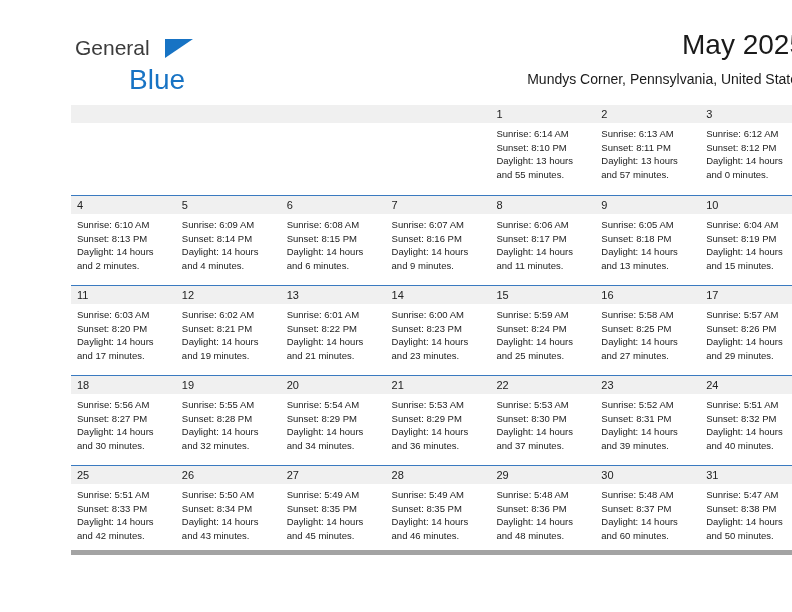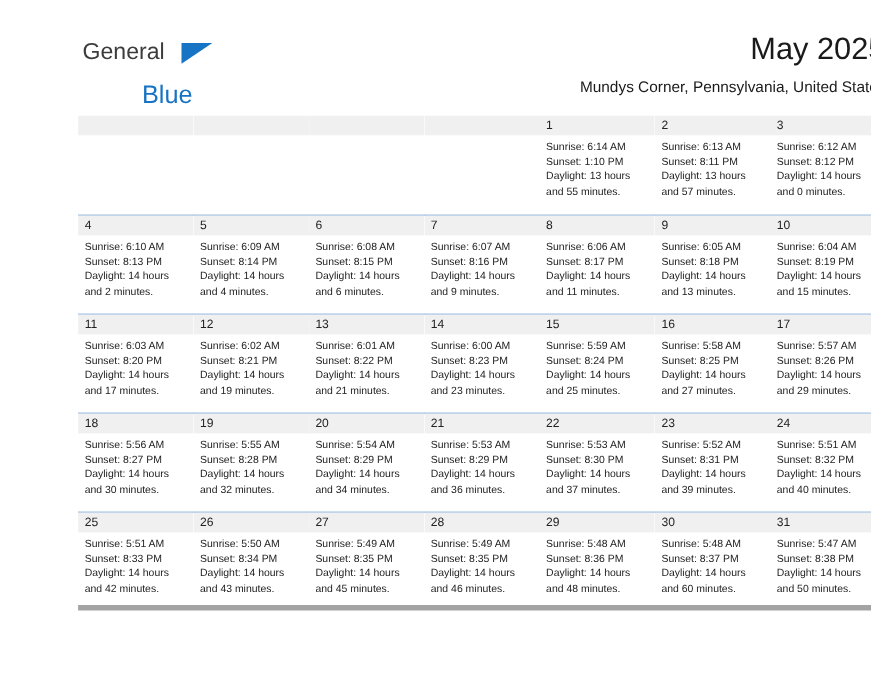--- a/index.html
+++ b/index.html
@@ -43,22 +43,22 @@
     top: 0px;
     font-size: 21px;
     color: #3c3c3c;
     letter-spacing: 0px;
     line-height: 24px;
     font-weight: 400;
   }
   .brand-blue {
     position: absolute;
     left: 58px;
-    top: 38px;
-    font-size: 23px;
+    top: 32px;
+    font-size: 28px;
     color: #1773c4;
     line-height: 24px;
     font-weight: 400;
   }
   .brand-triangle {
     position: absolute;
     left: 94px;
     top: 3px;
     width: 0;
     height: 0;
@@ -203,21 +203,21 @@
               <span class="day-num"></span>
             </div>
             <div class="day-body"></div>
           </div>
           <div class="day-cell">
             <div class="day-head">
               <span class="day-num">1</span>
             </div>
             <div class="day-body">
               <div class="day-line">Sunrise: 6:14 AM</div>
-              <div class="day-line">Sunset: 1:10 PM</div>
+              <div class="day-line">Sunset: 8:10 PM</div>
               <div class="day-line">Daylight: 13 hours</div>
               <div class="day-line">and 55 minutes.</div>
             </div>
           </div>
           <div class="day-cell">
             <div class="day-head">
               <span class="day-num">2</span>
             </div>
             <div class="day-body">
               <div class="day-line">Sunrise: 6:13 AM</div>

